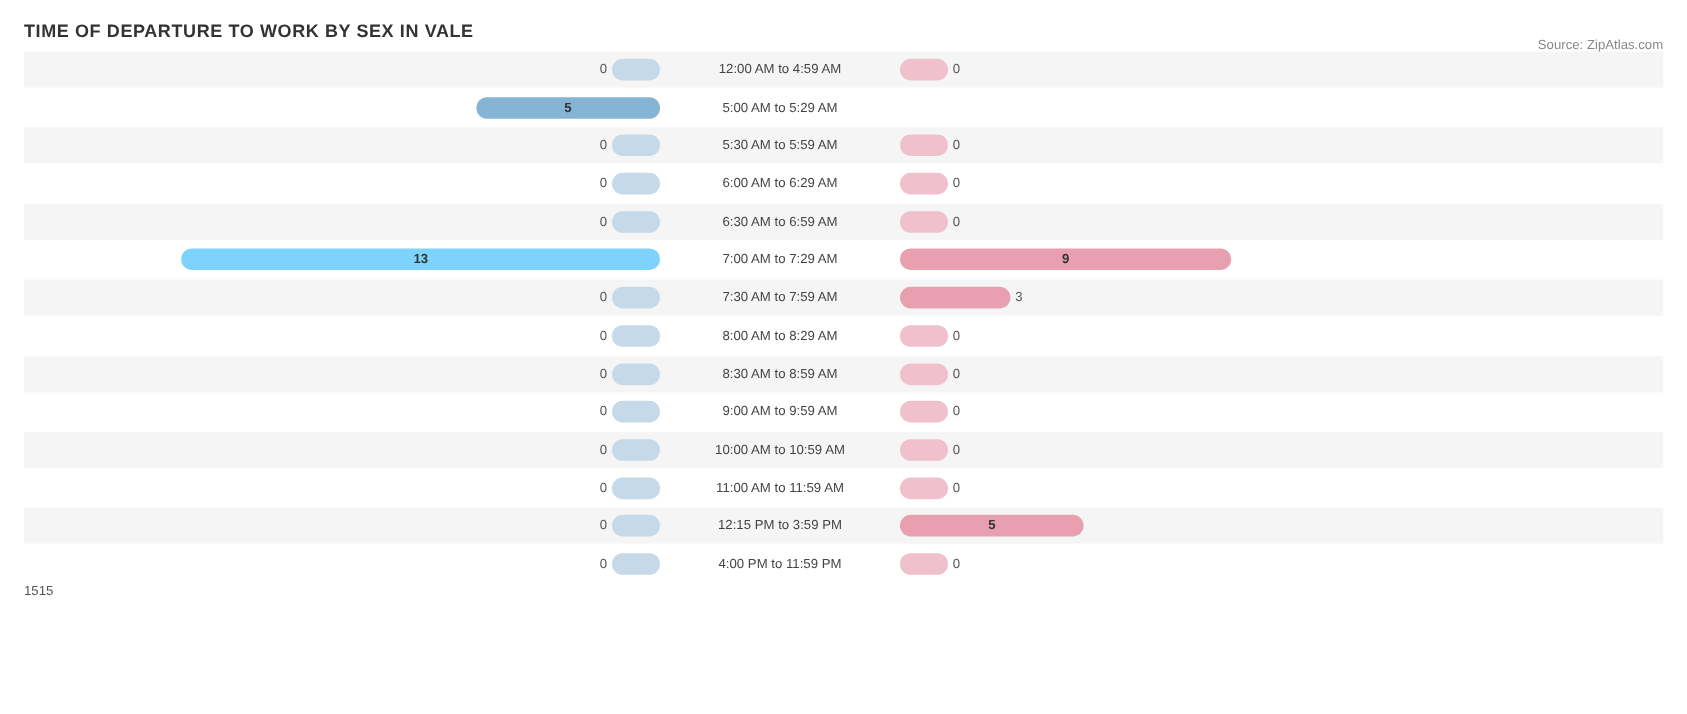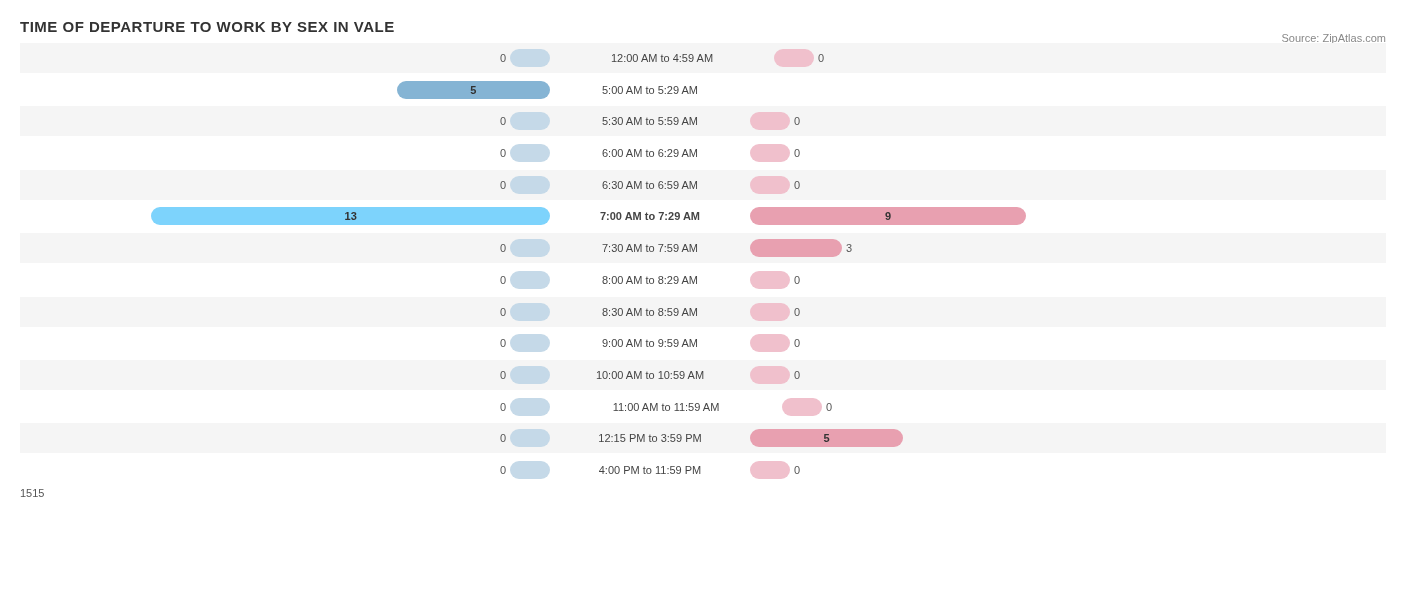--- a/index.html
+++ b/index.html
@@ -83,21 +83,21 @@
   <div class="chart-title">TIME OF DEPARTURE TO WORK BY SEX IN VALE</div>
   <div class="source-label">Source: ZipAtlas.com</div>
 
   <div class="chart-area">
     <div class="rows-container" id="rows-container">
     <div class="row" style="background: rgb(245, 245, 245); display: flex; align-items: center; height: 30px;">
           <div style="width: 530px; display: flex; align-items: center; justify-content: flex-end; height: 100%;">
             <span style="font-size: 11px; color: rgb(85, 85, 85); margin-right: 4px;">0</span>
             <div style="background: rgb(197, 217, 232); height: 18px; border-radius: 9px; width: 40px;"></div>
           </div>
-          <div style="width: 224px; text-align: center; font-size: 11px; color: rgb(68, 68, 68); flex-shrink: 0; padding: 0px 4px;">12:00 AM to 4:59 AM</div>
+          <div style="width: 200px; text-align: center; font-size: 11px; color: rgb(68, 68, 68); flex-shrink: 0; padding: 0px 4px;">12:00 AM to 4:59 AM</div>
           <div style="width: 530px; display: flex; align-items: center; justify-content: flex-start; height: 100%;">
             <div style="background: rgb(240, 192, 204); height: 18px; border-radius: 9px; width: 40px;"></div>
             <span style="font-size: 11px; color: rgb(85, 85, 85); margin-left: 4px;">0</span>
           </div>
         </div>
         <div class="row" style="background: rgb(255, 255, 255); display: flex; align-items: center; height: 30px;">
           <div style="width: 530px; display: flex; align-items: center; justify-content: flex-end; height: 100%;">
             <div style="background: rgb(133, 180, 212); height: 18px; border-radius: 9px; width: 153.333px; display: flex; align-items: center; justify-content: center;">
               <span style="font-size: 11px; font-weight: bold; color: rgb(51, 51, 51);">5</span>
             </div>
@@ -136,21 +136,21 @@
             <div style="background: rgb(240, 192, 204); height: 18px; border-radius: 9px; width: 40px;"></div>
             <span style="font-size: 11px; color: rgb(85, 85, 85); margin-left: 4px;">0</span>
           </div>
         </div>
         <div class="row" style="background: rgb(255, 255, 255); display: flex; align-items: center; height: 30px;">
           <div style="width: 530px; display: flex; align-items: center; justify-content: flex-end; height: 100%;">
             <div style="background: #7dd3fc; height: 18px; border-radius: 9px; width: 398.667px; display: flex; align-items: center; justify-content: center;">
               <span style="font-size: 11px; font-weight: bold; color: rgb(51, 51, 51);">13</span>
             </div>
           </div>
-          <div style="width: 200px; text-align: center; font-size: 11px; color: rgb(68, 68, 68); flex-shrink: 0; padding: 0px 20px; font-weight: bold;">7:00 AM to 7:29 AM</div>
+          <div style="width: 200px; text-align: center; font-size: 11px; color: rgb(68, 68, 68); flex-shrink: 0; padding: 0px 20px;">7:00 AM to 7:29 AM</div>
           <div style="width: 530px; display: flex; align-items: center; justify-content: flex-start; height: 100%;">
             <div style="background: rgb(232, 160, 176); height: 18px; border-radius: 9px; width: 276px; display: flex; align-items: center; justify-content: center;">
               <span style="font-size: 11px; font-weight: bold; color: rgb(51, 51, 51);">9</span>
             </div>
           </div>
         </div>
         <div class="row" style="background: rgb(245, 245, 245); display: flex; align-items: center; height: 30px;">
           <div style="width: 530px; display: flex; align-items: center; justify-content: flex-end; height: 100%;">
             <span style="font-size: 11px; color: rgb(85, 85, 85); margin-right: 4px;">0</span>
             <div style="background: rgb(197, 217, 232); height: 18px; border-radius: 9px; width: 40px;"></div>
@@ -203,21 +203,21 @@
           <div style="width: 530px; display: flex; align-items: center; justify-content: flex-start; height: 100%;">
             <div style="background: rgb(240, 192, 204); height: 18px; border-radius: 9px; width: 40px;"></div>
             <span style="font-size: 11px; color: rgb(85, 85, 85); margin-left: 4px;">0</span>
           </div>
         </div>
         <div class="row" style="background: rgb(255, 255, 255); display: flex; align-items: center; height: 30px;">
           <div style="width: 530px; display: flex; align-items: center; justify-content: flex-end; height: 100%;">
             <span style="font-size: 11px; color: rgb(85, 85, 85); margin-right: 4px;">0</span>
             <div style="background: rgb(197, 217, 232); height: 18px; border-radius: 9px; width: 40px;"></div>
           </div>
-          <div style="width: 232px; text-align: center; font-size: 11px; color: rgb(68, 68, 68); flex-shrink: 0; padding: 0px 4px;">11:00 AM to 11:59 AM</div>
+          <div style="width: 200px; text-align: center; font-size: 11px; color: rgb(68, 68, 68); flex-shrink: 0; padding: 0px 4px;">11:00 AM to 11:59 AM</div>
           <div style="width: 530px; display: flex; align-items: center; justify-content: flex-start; height: 100%;">
             <div style="background: rgb(240, 192, 204); height: 18px; border-radius: 9px; width: 40px;"></div>
             <span style="font-size: 11px; color: rgb(85, 85, 85); margin-left: 4px;">0</span>
           </div>
         </div>
         <div class="row" style="background: rgb(245, 245, 245); display: flex; align-items: center; height: 30px;">
           <div style="width: 530px; display: flex; align-items: center; justify-content: flex-end; height: 100%;">
             <span style="font-size: 11px; color: rgb(85, 85, 85); margin-right: 4px;">0</span>
             <div style="background: rgb(197, 217, 232); height: 18px; border-radius: 9px; width: 40px;"></div>
           </div>

